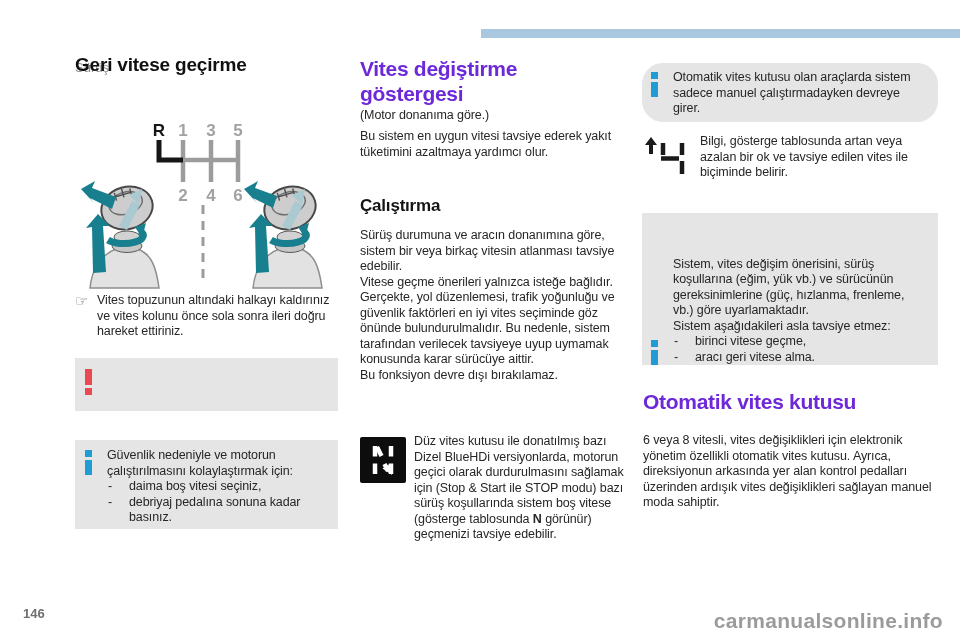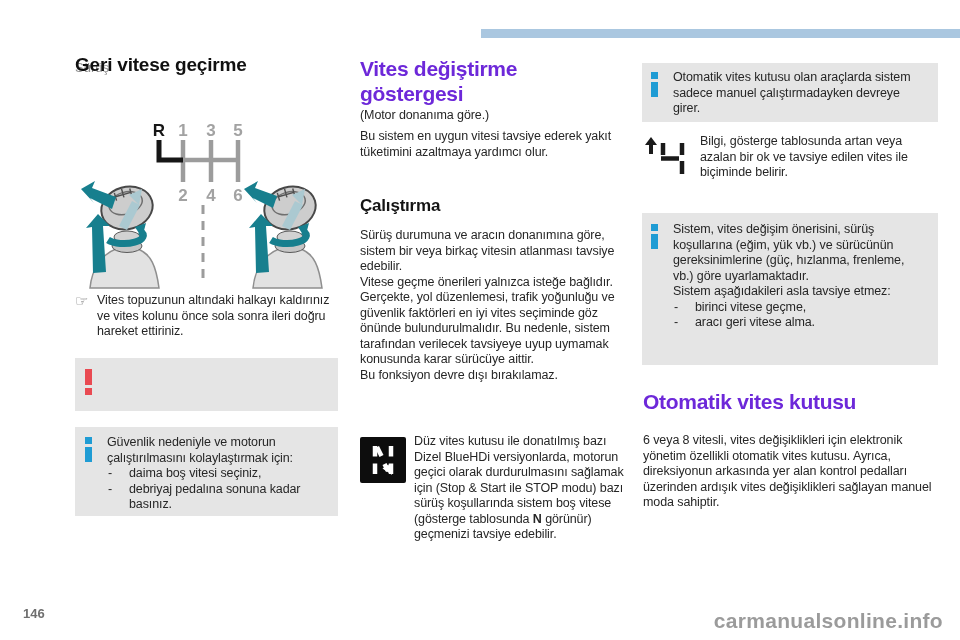--- a/index.html
+++ b/index.html
@@ -15,23 +15,23 @@
   .gear-svg { left:78px; top:112px; }
 
   .body-txt { font-size:12.5px; line-height:15.5px; letter-spacing:-0.1px; color:#262626; }
 
   .instruction { left:75px; top:293px; width:270px; display:flex; }
   .hand-icon { width:22px; font-size:15px; color:#6f6f6f; flex:none; line-height:15px; }
   .instruction p { flex:1; }
 
   .graybox { background:#e5e5e5; display:flex; }
   .box-warning { left:75px; top:358px; width:263px; height:53px; padding:9px 7px 0 10px; }
-  .box-info-left { left:75px; top:427px; width:263px; height:89px; padding:8px 7px 16px 10px; }
-  .box-r1 { left:642px; top:63px; width:296px; height:59px; padding:7px 8px 0 9px; }
-  .box-r2 { left:642px; top:213px; width:296px; height:152px; padding:9px 24px 0 9px; }
+  .box-info-left { left:75px; top:440px; width:263px; height:89px; padding:8px 7px 16px 10px; }
+  .box-r1 { left:642px; top:63px; width:296px; height:59px; padding:7px 8px 0 9px;border-radius:21px; }
+  .box-r2 { left:642px; top:213px; width:296px; height:152px; padding:9px 24px 0 9px;align-items:flex-end; }
   .graybox .txt { flex:1; }
 
   .icon-col { width:22px; flex:none; padding-top:2px; }
   .glyph-dot { width:7px; height:7px; }
   .glyph-stem { width:7px; }
   .i-glyph .glyph-dot { background:#1f9cd4; margin-bottom:3px; }
   .i-glyph .glyph-stem { background:#1f9cd4; height:15px; }
   .excl-glyph .glyph-stem { background:#e94a52; height:16px; margin-bottom:3px; }
   .excl-glyph .glyph-dot { background:#e94a52; }
 

